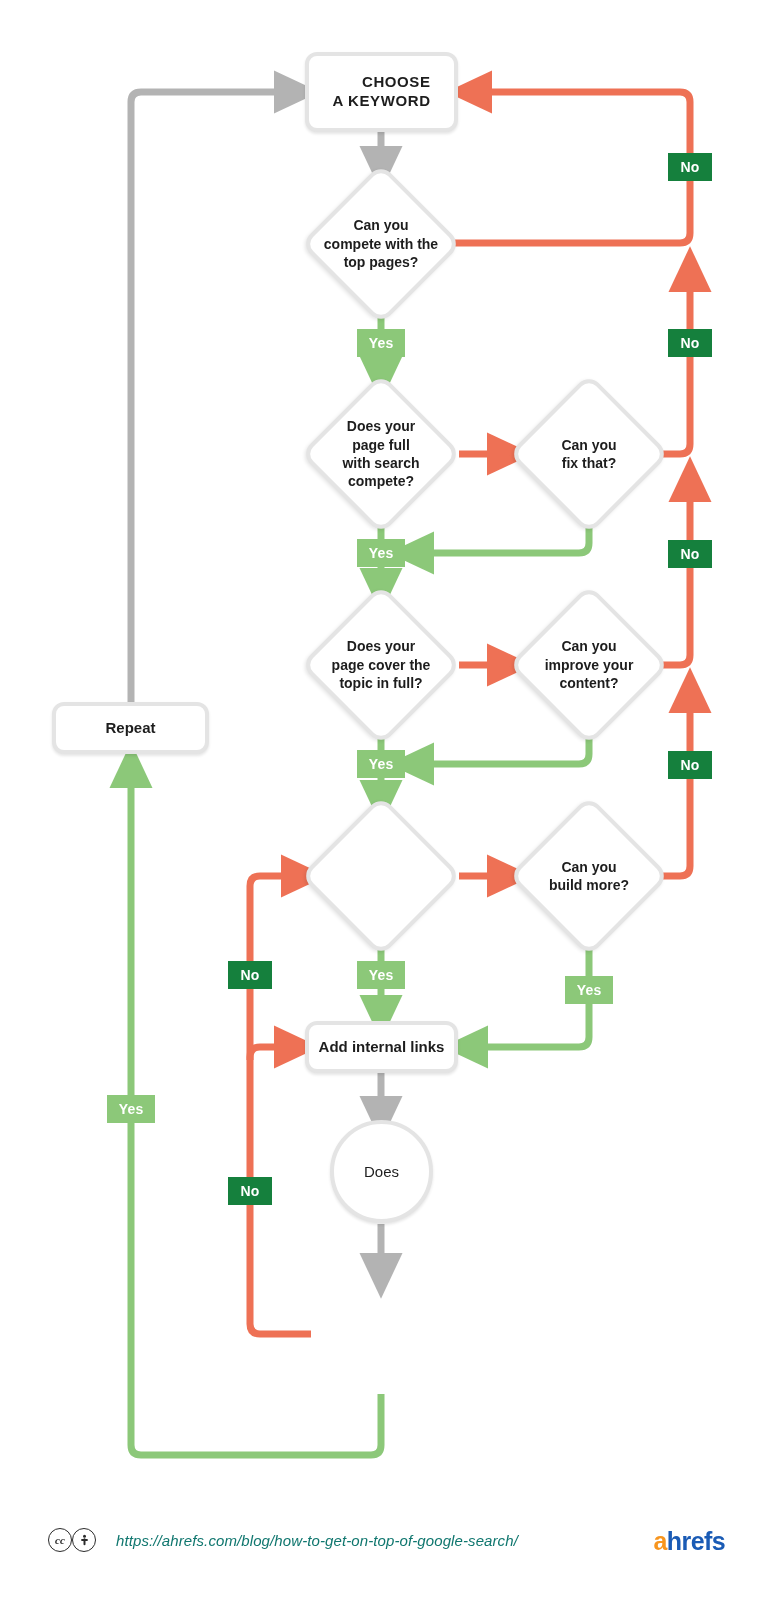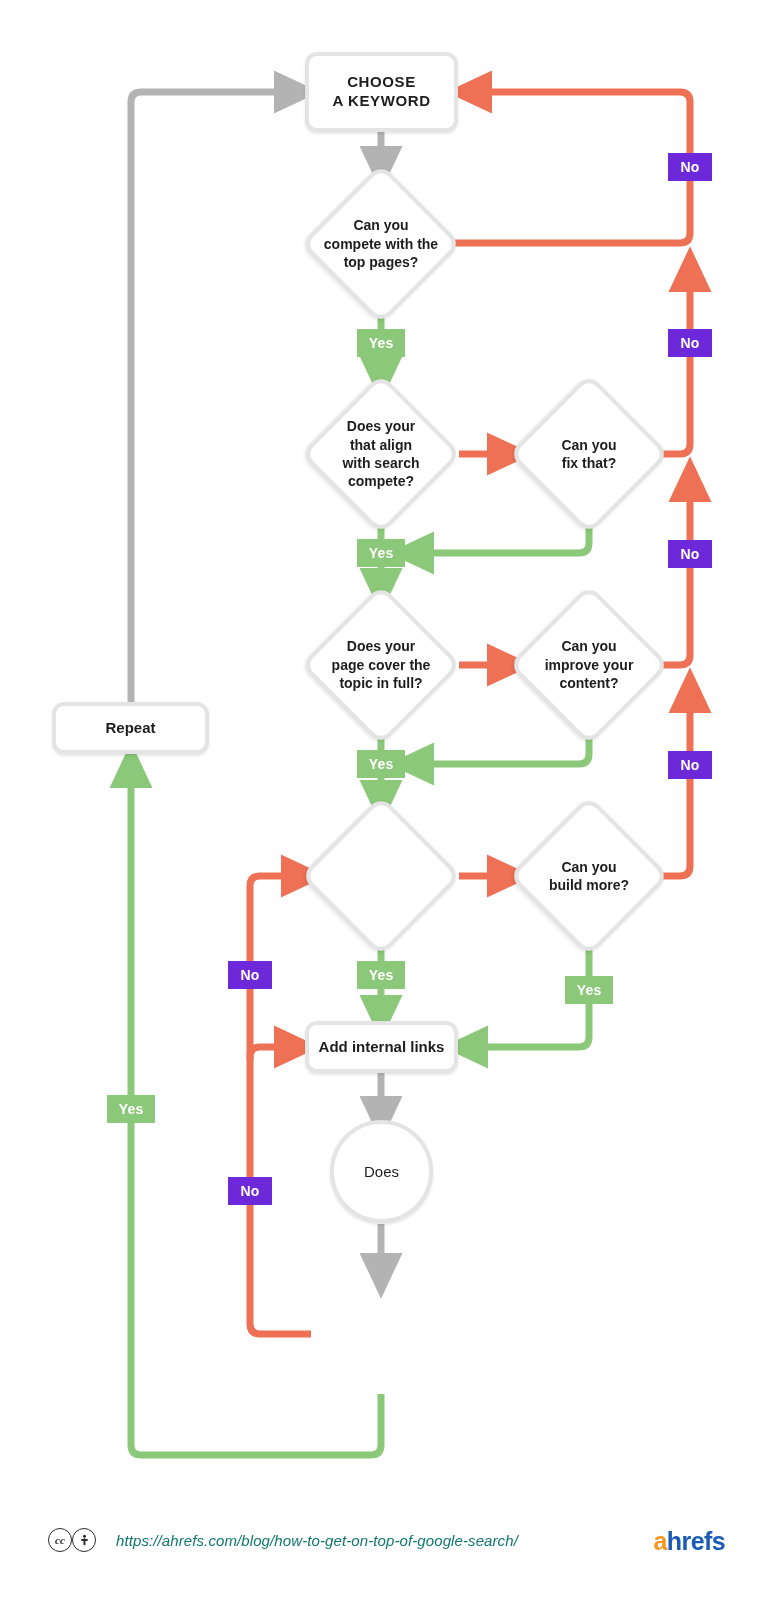--- a/index.html
+++ b/index.html
@@ -16,21 +16,21 @@
 
   
   .node{position:absolute;box-sizing:border-box;display:flex;align-items:center;justify-content:center;text-align:center;}
 
   .rect{
     background:#ffffff;
     border:4px solid #e4e4e4;
     border-radius:12px;
     box-shadow:0 2px 3px rgba(0,0,0,0.10);
   }
-  .rect .txt{font-size:15px;line-height:1.25;font-weight:600;color:#1d1d1d;}
+  .rect .txt{font-size:15px;line-height:1.25;font-weight:600;color:#1d1d1d;text-align:right;}
   .rect.caps .txt{font-weight:600;letter-spacing:.6px;font-size:15px;}
 
   .circle{
     background:#ffffff;
     border:4px solid #e4e4e4;
     border-radius:50%;
     box-shadow:0 2px 3px rgba(0,0,0,0.10);
   }
   .circle .txt{font-size:15px;color:#1d1d1d;font-weight:500;}
 
@@ -52,21 +52,21 @@
 
   
   .elabel{
     position:absolute;box-sizing:border-box;
     display:flex;align-items:center;justify-content:center;
     color:#ffffff;font-weight:700;font-size:14px;
     letter-spacing:.2px;
     z-index:6;
   }
   .elabel.yes{background:#8CC879;}
-  .elabel.no{background:#6d28d9;}
+  .elabel.no{background:#15803d;}
   .footer-left{position:absolute;left:48px;top:1528px;display:flex;align-items:center;gap:0;font-style:italic;}
   .cc-ico{width:22px;height:22px;border:1.6px solid #2b2b2b;border-radius:50%;
           display:flex;align-items:center;justify-content:center;
           font-size:11px;font-weight:700;color:#2b2b2b;font-family:"Liberation Serif",serif;}
   .footer-url{font-size:15px;color:#0f766e;margin-left:20px;letter-spacing:.1px;}
   .logo{position:absolute;right:55px;top:1527px;font-size:25px;font-weight:800;letter-spacing:-0.6px;}
   .logo .a{color:#F7951E;}
   .logo .rest{color:#1A5BB5;}
 </style>
 </head>
@@ -145,21 +145,21 @@
       <div>Can you</div>
       <div>compete with the</div>
       <div>top pages?</div>
     </div>
   </div>
 
   <div class="node diamond" style="left:306px;top:379px;width:150px;height:150px;">
     <div class="shape" style="width:106px;height:106px;"></div>
     <div class="txt">
       <div>Does your</div>
-      <div>that align</div>
+      <div>page full</div>
       <div>with search</div>
       <div>compete?</div>
     </div>
   </div>
 
   <div class="node diamond" style="left:514px;top:379px;width:150px;height:150px;">
     <div class="shape" style="width:106px;height:106px;"></div>
     <div class="txt">
       <div>Can you</div>
       <div>fix that?</div>

